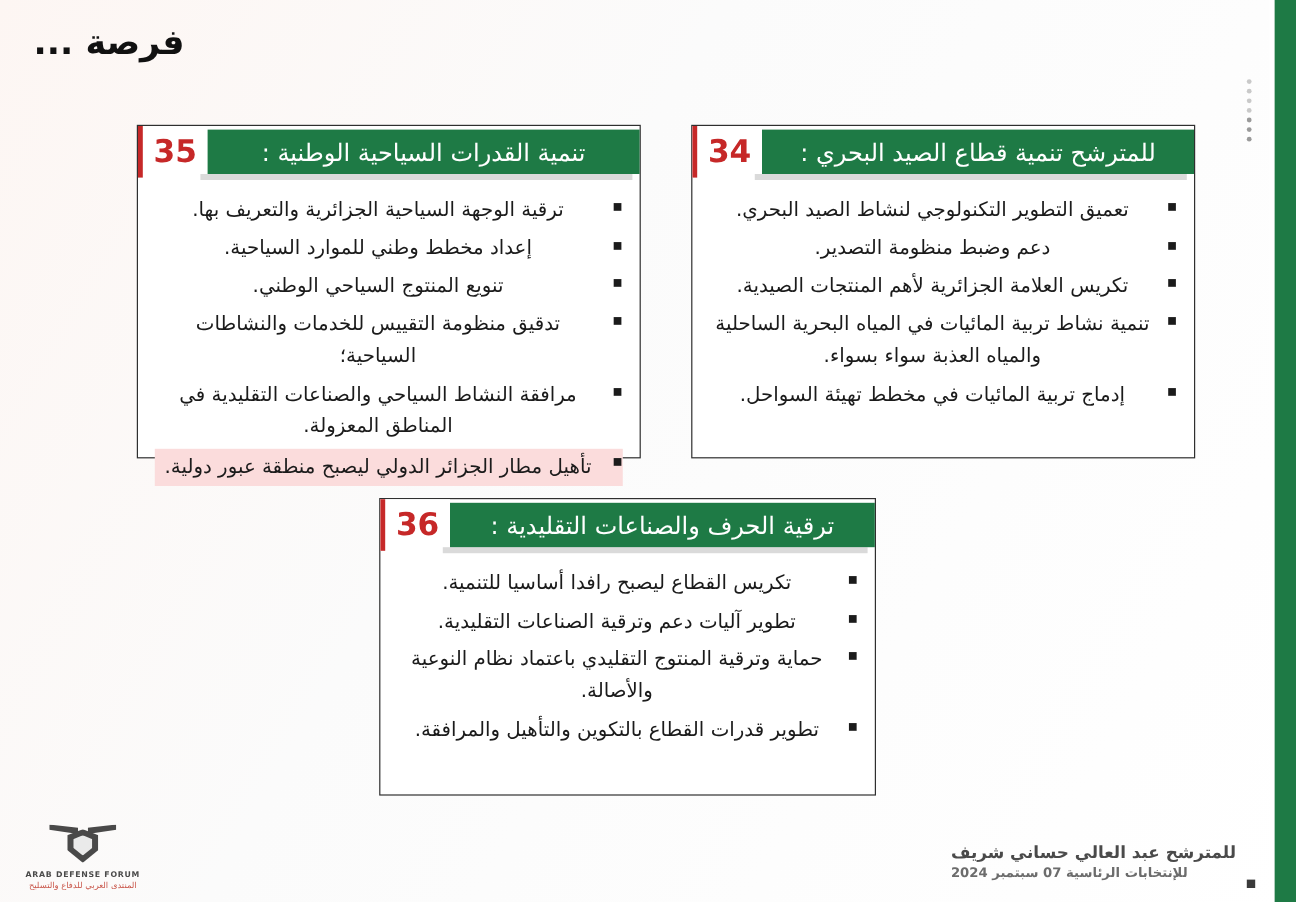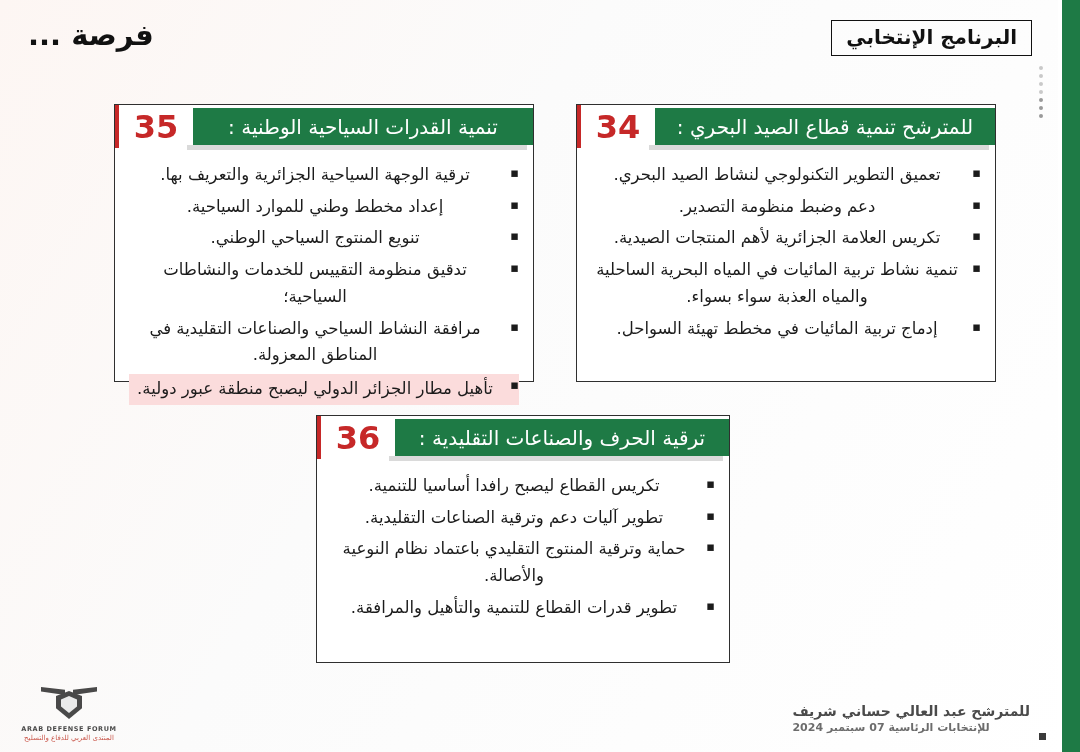--- a/index.html
+++ b/index.html
@@ -73,25 +73,25 @@
     border: 1.5px solid #2f2f2f;
     background: #ffffff;
   }
   .card-head {
     position: relative;
     height: 43px;
     display: flex;
     align-items: stretch;
   }
   .card-num {
-    width: 78px;
+    width: 58px;
     display: flex;
     align-items: center;
     justify-content: center;
-    font-size: 32px;
+    font-size: 26px;
     font-weight: bold;
     color: #c62828;
     background: #ffffff;
     border-left: 4px solid #c62828;
   }
   .card-title {
     flex: 1;
     background: #1e7a45;
     color: #ffffff;
     font-size: 20px;
@@ -226,21 +226,20 @@
   }
 </style>
 </head>
 <body>
 
 <div class="slide">
 
   <div class="right-bar"></div>
   <div class="right-bar-inner"></div>
 
-  <div class="header-title">البرنامج الإنتخابي</div>
   <div class="opportunity">فرصة ...</div>
 
   <div class="dots">
     <span></span>
     <span></span>
     <span></span>
     <span></span>
     <span class="dark"></span>
     <span class="dark"></span>
     <span class="dark"></span>
@@ -282,21 +281,21 @@
   <div class="card" id="card-36">
     <div class="card-head">
       <div class="card-title shadowed">ترقية الحرف والصناعات التقليدية :</div>
       <div class="card-num">36</div>
     </div>
     <div class="card-body">
       <ul class="items">
         <li>تكريس القطاع ليصبح رافدا أساسيا للتنمية.</li>
         <li>تطوير آليات دعم وترقية الصناعات التقليدية.</li>
         <li>حماية وترقية المنتوج التقليدي باعتماد نظام النوعية والأصالة.</li>
-        <li>تطوير قدرات القطاع للتنمية والتأهيل والمرافقة.</li>
+        <li>تطوير قدرات القطاع بالتكوين والتأهيل والمرافقة.</li>
       </ul>
     </div>
   </div>
 
   <div class="footer">
     <div class="line1">للمترشح عبد العالي حساني شريف</div>
     <div class="line2">للإنتخابات الرئاسية 07 سبتمبر 2024</div>
   </div>
   <div class="footer-square"></div>
 

